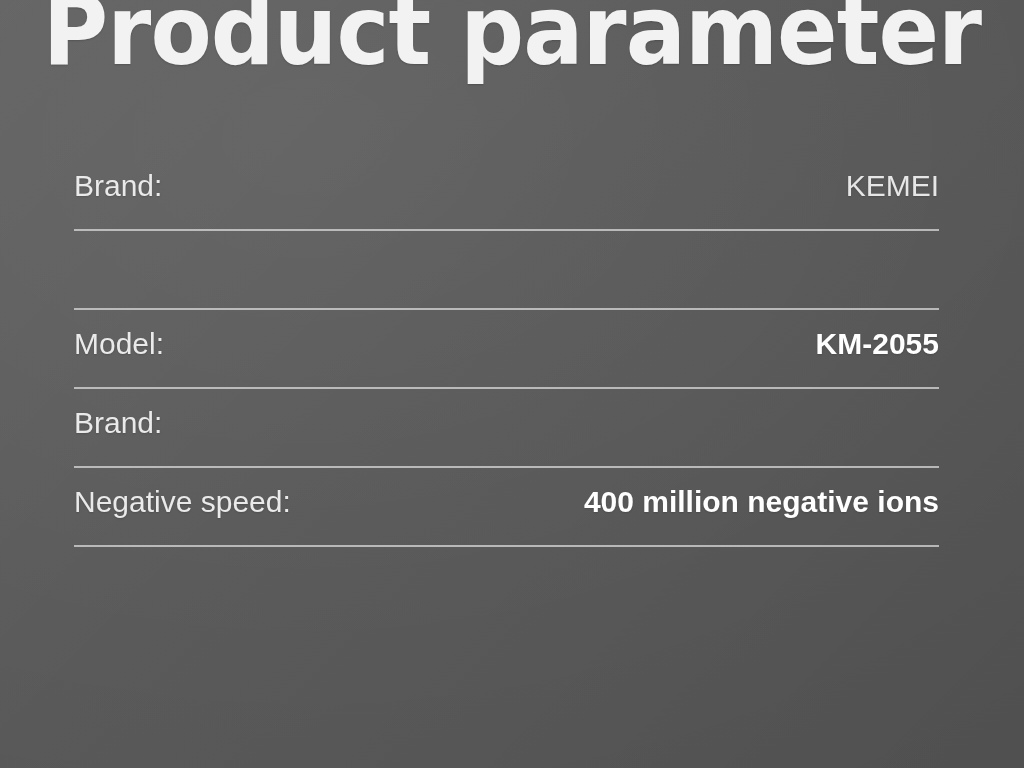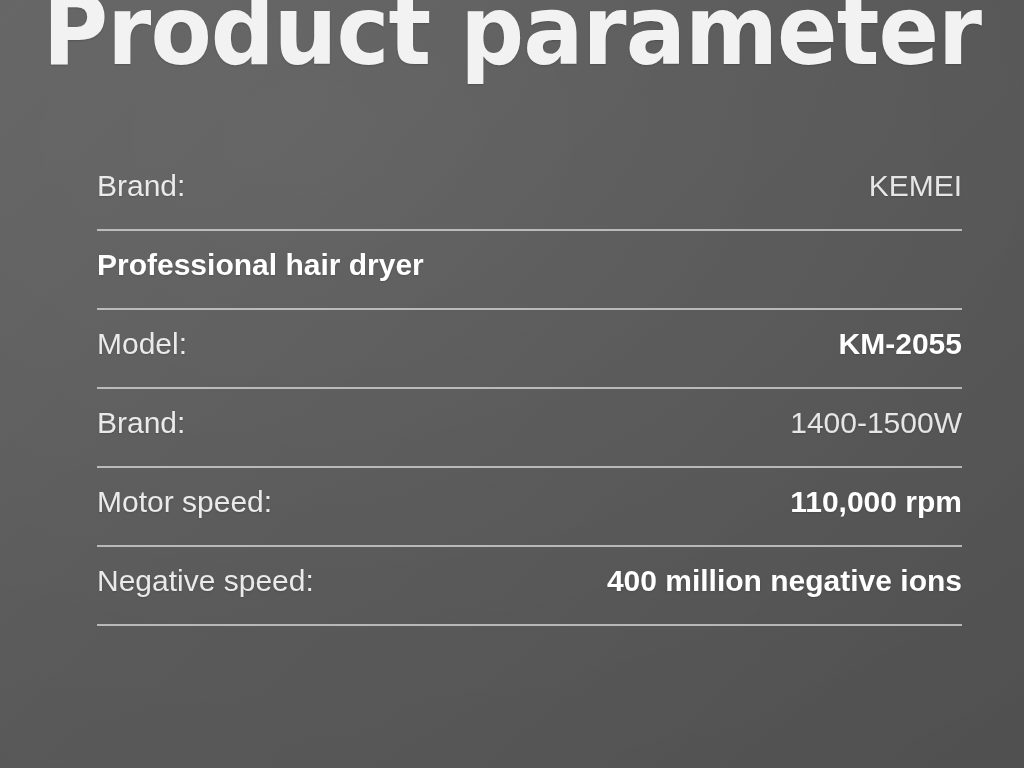--- a/index.html
+++ b/index.html
@@ -53,21 +53,21 @@
     letter-spacing: -1px;
     transform: scaleX(0.93);
     transform-origin: 50% 50%;
     white-space: nowrap;
     text-shadow: 0 1px 2px rgba(0,0,0,0.18);
   }
 
   
   #spec-table {
     position: absolute;
-    left: 97px;
+    left: 74px;
     top: 152px;
     width: 865px;
   }
 
   .spec-row {
     position: relative;
     height: 79px;
     box-sizing: border-box;
     border-bottom: 2px solid rgba(222,222,222,0.72);
     display: flex;
@@ -113,37 +113,31 @@
   <div id="title">Product parameter</div>
 
   <div id="spec-table">
 
     <div class="spec-row">
       <span class="spec-label">Brand:</span>
       <span class="spec-value light">KEMEI</span>
     </div>
 
     <div class="spec-row">
-      <span class="spec-value bold">Professional hair dryer</span>
     </div>
 
     <div class="spec-row">
       <span class="spec-label">Model:</span>
       <span class="spec-value bold">KM-2055</span>
     </div>
 
     <div class="spec-row">
       <span class="spec-label">Brand:</span>
-      <span class="spec-value light">1400-1500W</span>
     </div>
 
-    <div class="spec-row">
-      <span class="spec-label">Motor speed:</span>
-      <span class="spec-value bold">110,000 rpm</span>
-    </div>
 
     <div class="spec-row">
       <span class="spec-label">Negative speed:</span>
       <span class="spec-value bold">400 million negative ions</span>
     </div>
 
 
   </div>
 </div>
 

